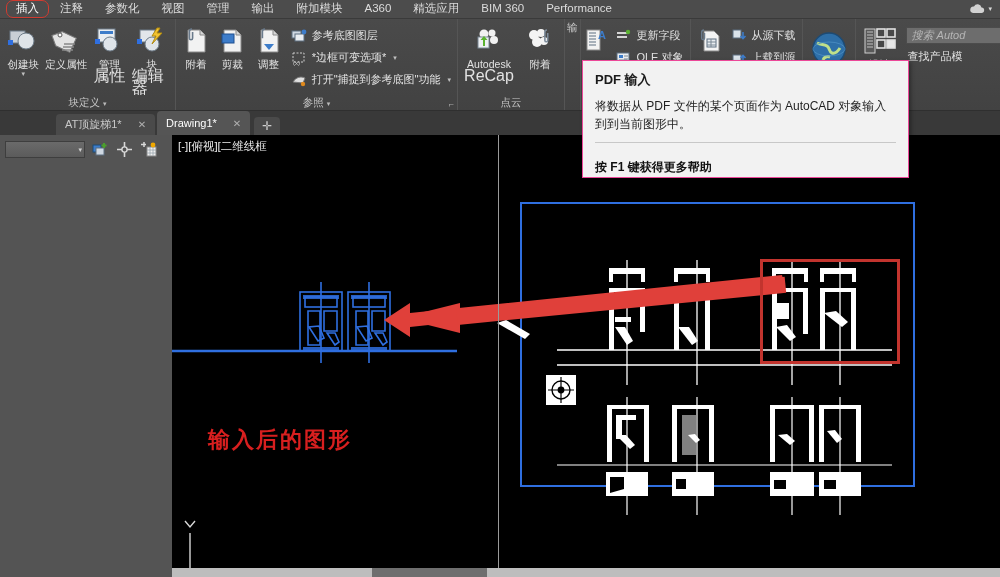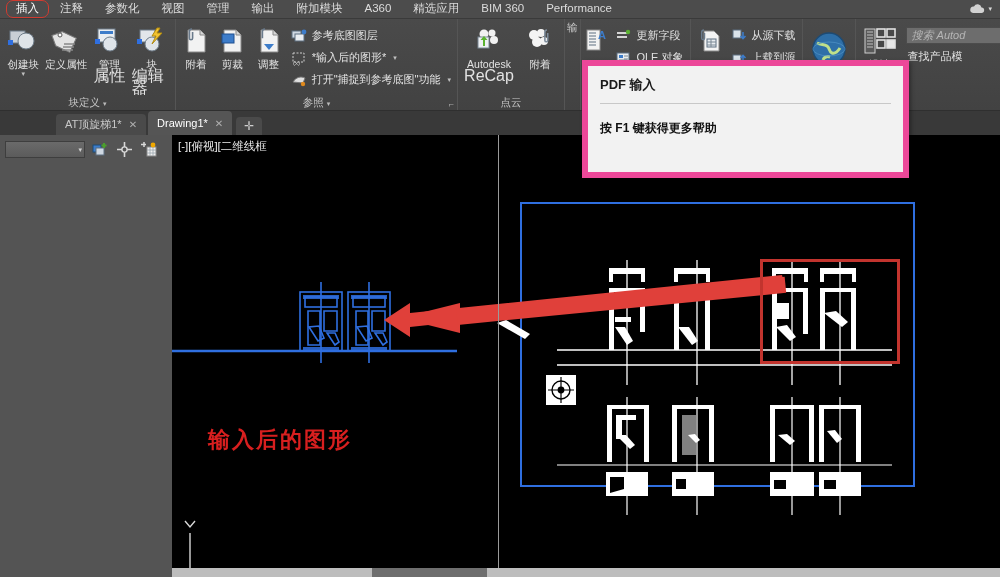--- a/index.html
+++ b/index.html
@@ -83,21 +83,21 @@
   }
   .smallbtn .sico { width: 16px; height: 16px; flex: 0 0 16px; position: relative; }
   .smallbtn .ddarr { font-size: 7px; color: #c0c0c0; margin-left: 2px; }
 
   .panel-diag { position:absolute; right:3px; bottom:1px; font-size:9px; color:#aaa; }
 
   
   .tooltip {
     position: absolute; left: 582px; top: 60px; width: 327px; height: 118px;
     background: #f2f2f2;
-    border: 6px solid #ec4899;
+    border: 1px solid #ec4899;
     box-shadow: 2px 2px 4px rgba(0,0,0,.35);
     z-index: 50;
     padding: 10px 12px 0 12px;
   }
   .tt-title { font-size: 13px; font-weight: bold; color: #1a1a1a; margin-bottom: 8px; }
   .tt-body { font-size: 12px; color: #1f1f1f; line-height: 18px; }
   .tt-sep { height:1px; background:#c8c8c8; margin: 9px 0 7px 0; }
   .tt-cmdrow { display:flex; align-items:center; gap:6px; }
   .tt-cmdicon {
     width:15px; height:13px;
@@ -108,21 +108,21 @@
   .tt-cmd { font-size:12px; font-weight:bold; color:#111; }
   .tt-help { font-size:12px; font-weight:bold; color:#111; margin-top:16px; }
 
   
   .filetabs {
     position:absolute; top:111px; left:0; width:1000px; height:24px;
     background:#393939;
     display:flex; align-items:flex-end;
   }
   .ftab {
-    height:21px; display:flex; align-items:center; gap:7px;
+    height:21px; display:flex; align-items:center; gap:16px;
     padding:0 9px; margin-right:2px;
     font-size:11px; color:#c8c8c8;
     background:#4a4a4a;
     border-top-left-radius:4px; border-top-right-radius:4px;
     cursor:default; white-space:nowrap;
   }
   .ftab.active { background:#555555; color:#ffffff; height:24px; }
   .ftab .x { font-size:10px; color:#b0b0b0; }
   .ftab-plus {
     width:26px; height:18px; background:#4a4a4a; color:#cfcfcf;
@@ -317,21 +317,21 @@
             </span>
             <span>参考底图图层</span>
           </div>
           <div class="smallbtn">
             <span class="sico">
               <svg width="16" height="16" viewBox="0 0 16 16">
                 <rect x="2" y="3" width="11" height="9" fill="none" stroke="#cfcfcf" stroke-dasharray="2 1.5"></rect>
                 <text x="2" y="15" font-size="6" fill="#cfcfcf">(x)</text>
               </svg>
             </span>
-            <span>*输入后的图形*</span>
+            <span>*边框可变选项*</span>
             <span class="ddarr">▾</span>
           </div>
           <div class="smallbtn">
             <span class="sico">
               <svg width="16" height="16" viewBox="0 0 16 16">
                 <path d="M2 10c3-5 8-6 12-4l-2 5z" fill="#e0e0e0" stroke="#777"></path>
                 <circle cx="12" cy="12" r="2.2" fill="#e08a1e"></circle>
               </svg>
             </span>
             <span>打开"捕捉到参考底图"功能</span>
@@ -499,20 +499,21 @@
           </div>
         </div>
       </div>
       <div class="panel-title"></div>
     </div>
 
   </div>
 
   <div class="tooltip">
     <div class="tt-title">PDF 输入</div>
+    <div class="tt-body">将数据从 PDF 文件的某个页面作为 AutoCAD 对象输入到到当前图形中。</div>
     <div class="tt-sep"></div>
     <div class="tt-help">按 F1 键获得更多帮助</div>
   </div>
 
   <div class="filetabs">
     <div style="width:56px"></div>
     <div class="ftab">
       <span>AT顶旋梯1*</span>
       <span class="x">✕</span>
     </div>

